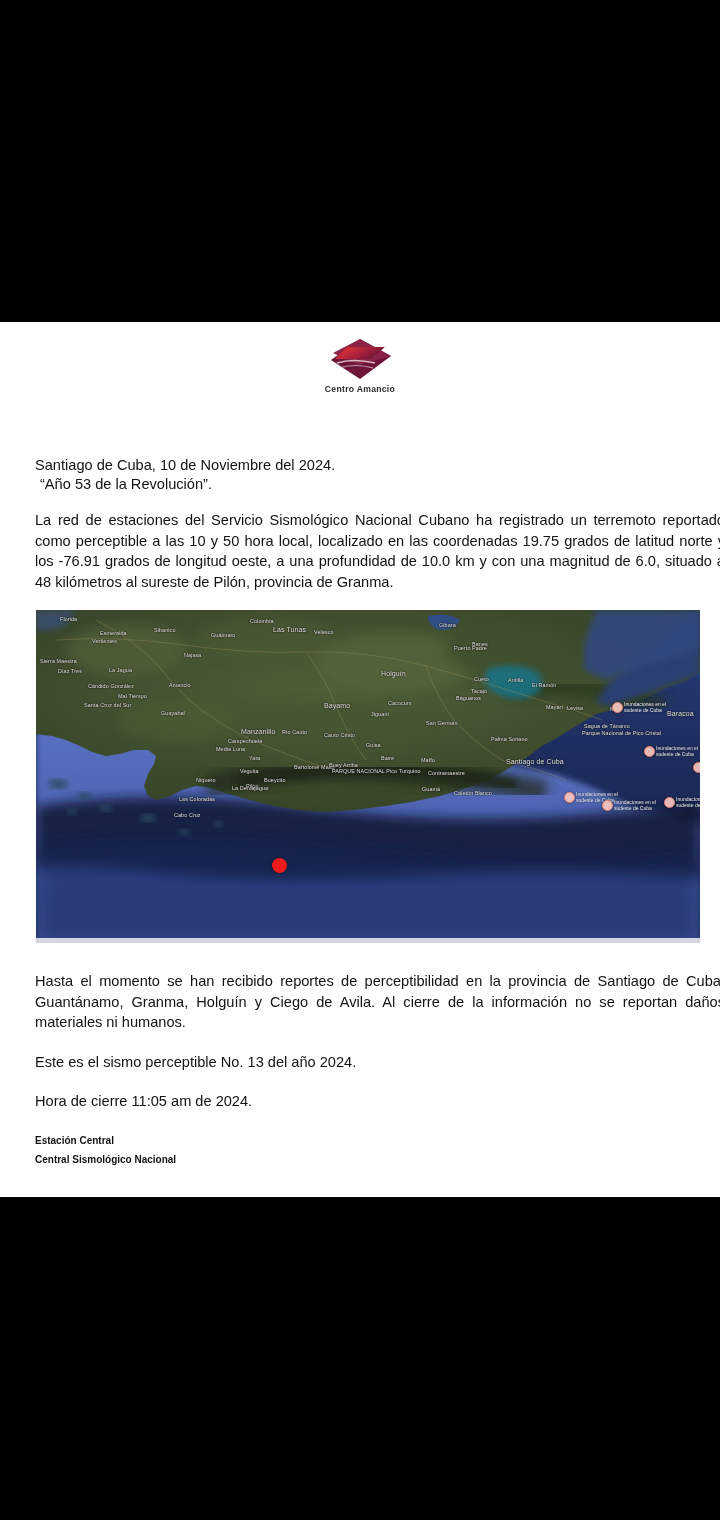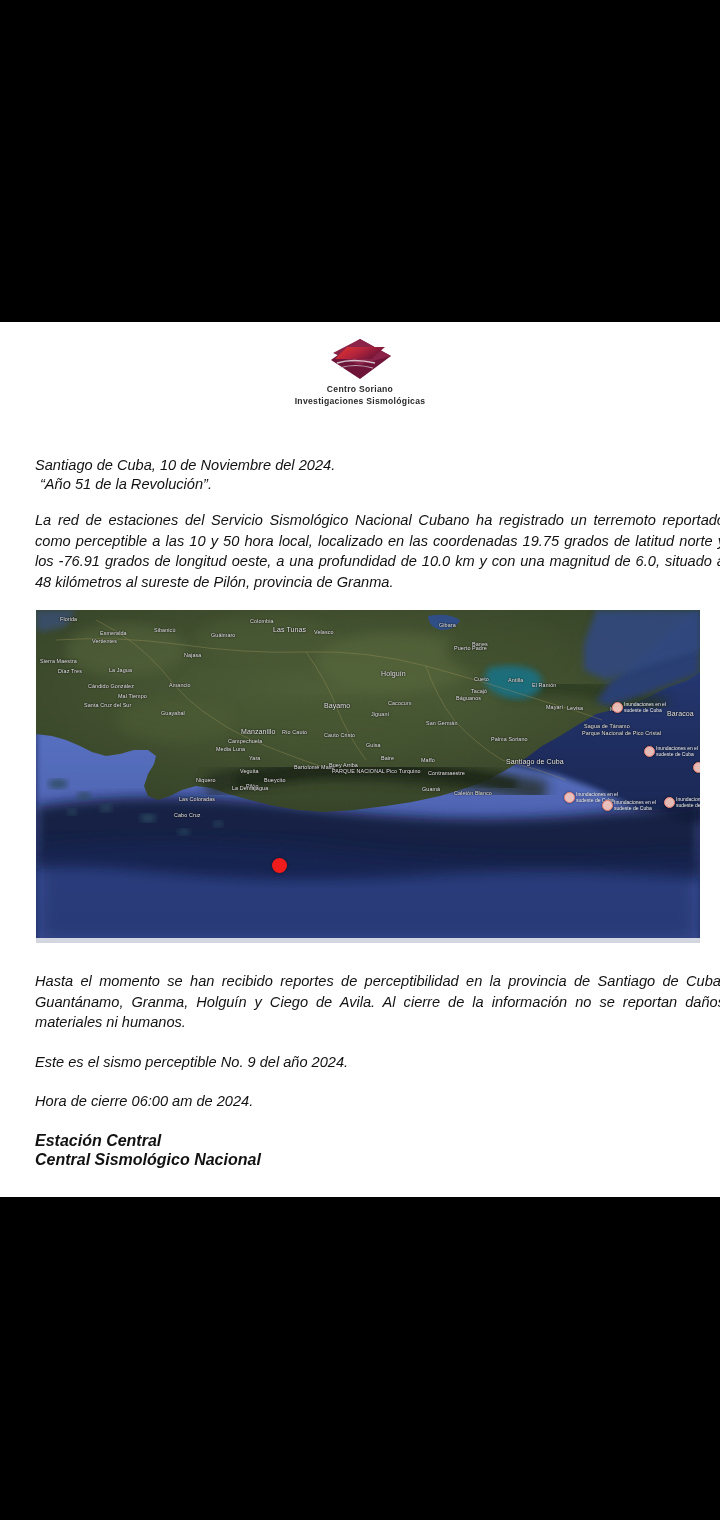--- a/index.html
+++ b/index.html
@@ -83,38 +83,37 @@
     line-height: 1.35;
   }
 
   
   .doc {
     position: absolute;
     left: 35px;
     top: 134px;
     width: 650px;
     color: #121212;
-    font-style: italic;
   }
   .line {
     font-size: 14.6px;
     line-height: 19px;
     white-space: nowrap;
   }
   .para {
     font-size: 14.6px;
     line-height: 20.5px;
     text-align: justify;
     text-justify: inter-word;
     margin: 0;
   }
   .para-wide { width: 690px; }
   .gap-16 { height: 16px; }
   .gap-20 { height: 20px; }
-  .bold { font-weight: bold; font-size: 16px; line-height: 19px; }
+  .bold { font-weight: bold; font-size: 10px; line-height: 19px; }
 
   
   .map-wrap {
     position: absolute;
     left: 36px;
     top: 288px;
     width: 664px;
     height: 333px;
     overflow: hidden;
     background: #0d1f3c;
@@ -191,28 +190,27 @@
           <path d="M37 3 L68 20 L37 43 L8 24 Z" fill="#6d1438"></path>
 
           <path d="M37 3 L68 20 L36 29 L10 17 Z" fill="#8a2347"></path>
 
           <path d="M24 11 L62 11 L48 23 L12 23 Z" fill="url(#gRed)"></path>
 
           <path d="M14 27 Q30 22 52 27" stroke="#e6dfe2" stroke-width="1.5" fill="none" opacity=".85"></path>
           <path d="M16 32 Q32 27 50 32" stroke="#e6dfe2" stroke-width="1.2" fill="none" opacity=".7"></path>
         </svg>
       </div>
-      <div class="logo-sub1">Centro Soriano</div>
-      <div class="logo-sub2">Investigaciones Sismológicas</div>
+      <div class="logo-sub1">Centro Amancio</div>
     </div>
 
     <div class="doc">
 
       <div class="line">Santiago de Cuba,  10 de Noviembre  del 2024.</div>
-      <div class="line" style="padding-left:5px;">“Año 51 de la Revolución”.</div>
+      <div class="line" style="padding-left:5px;">“Año 53 de la Revolución”.</div>
 
       <div class="gap-16"></div>
 
       <p class="para para-wide">La red de estaciones del Servicio Sismológico Nacional Cubano ha registrado un terremoto reportado como perceptible a las 10 y 50 hora local, localizado en las coordenadas 19.75 grados de latitud norte y los -76.91 grados de longitud oeste, a una profundidad de  10.0  km y con una magnitud de 6.0, situado a 48 kilómetros al sureste de Pilón, provincia de Granma.</p>
     </div>
 
     <div class="map-wrap">
       <div class="map-canvas">
         <svg width="664" height="333" viewBox="0 0 664 333" xmlns="http://www.w3.org/2000/svg">
           <defs>
@@ -386,22 +384,22 @@
           <div class="poi" style="left: 566px; top: 190px;"></div>
           <div class="poi-label" style="left: 578px; top: 189px;">Inundaciones en el sudeste de Cuba</div>
         </div>
 
       <div class="epicenter"></div>
     </div>
 
     <div class="doc" style="top:649px;">
       <p class="para para-wide">Hasta el momento se han recibido reportes de perceptibilidad en la provincia de Santiago de Cuba, Guantánamo, Granma, Holguín y Ciego de Avila. Al cierre de la información no se reportan daños materiales ni humanos.</p>
       <div class="gap-20"></div>
-      <div class="line">Este es el sismo perceptible No. 9 del año 2024.</div>
+      <div class="line">Este es el sismo perceptible No. 13 del año 2024.</div>
       <div class="gap-20"></div>
-      <div class="line">Hora de cierre 06:00 am de 2024.</div>
+      <div class="line">Hora de cierre 11:05 am de 2024.</div>
       <div class="gap-20"></div>
       <div class="line bold">Estación Central</div>
       <div class="line bold">Central Sismológico Nacional</div>
     </div>
 
   </div>
 </div>
 
 </body></html>

